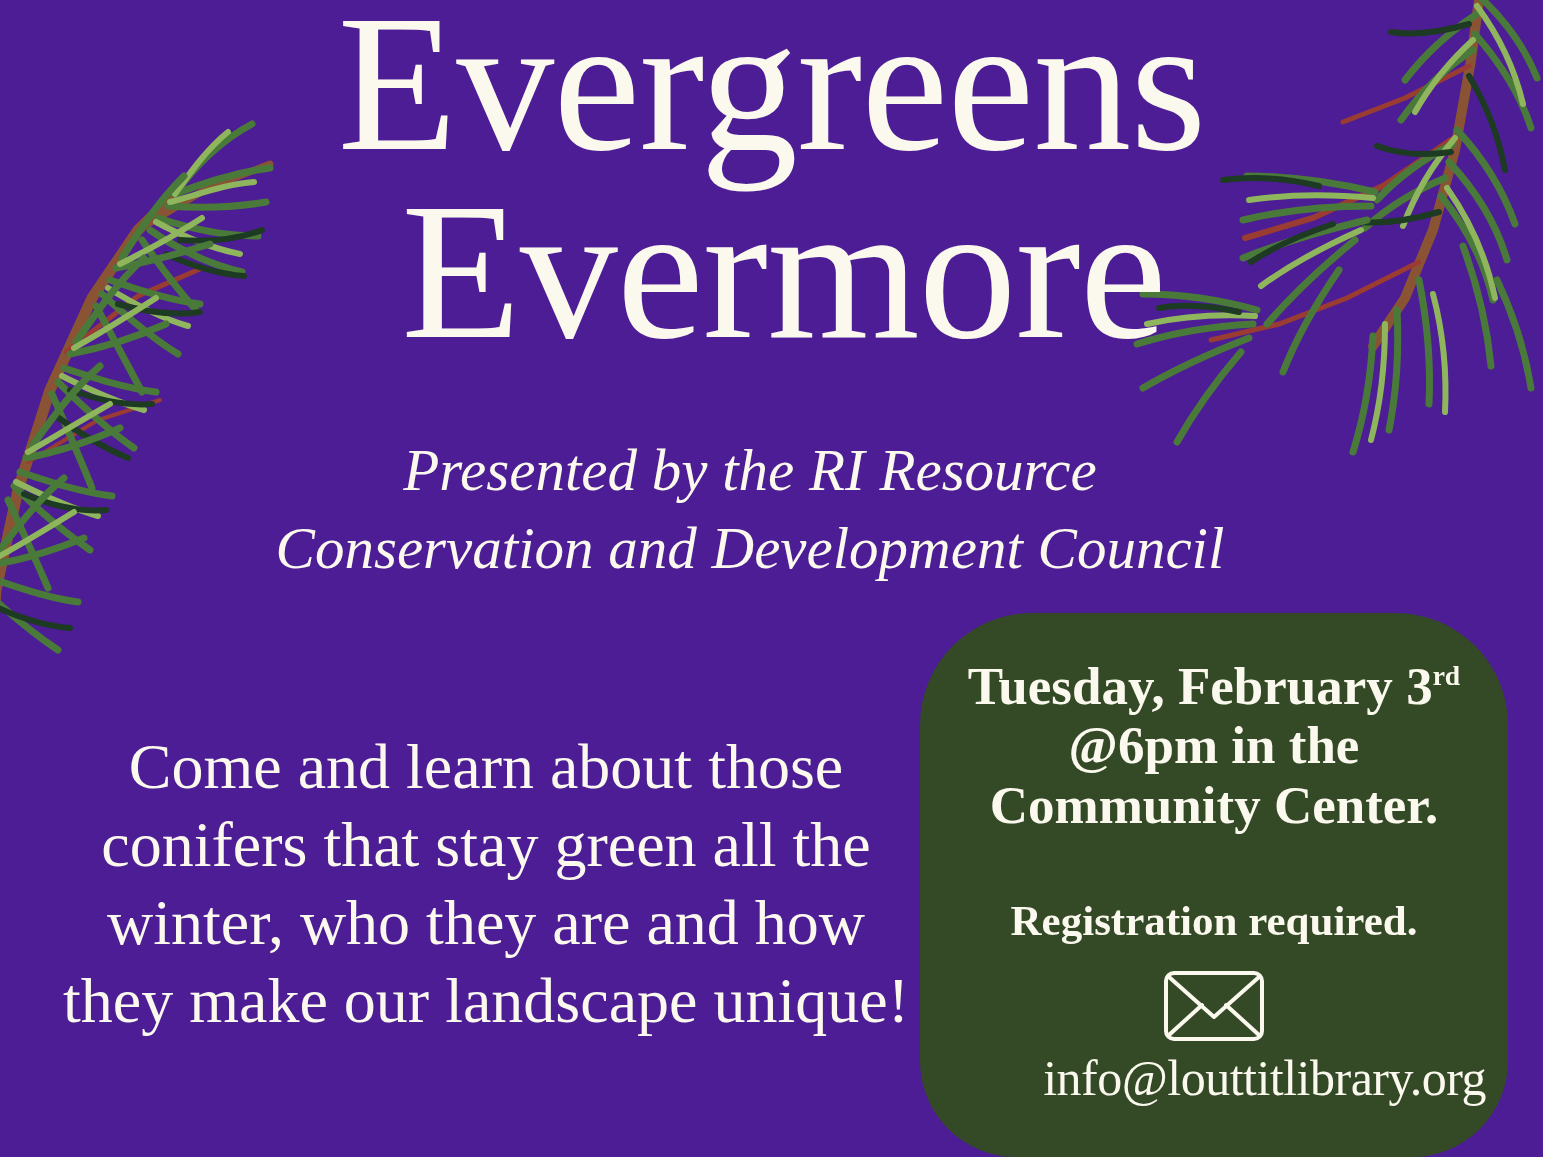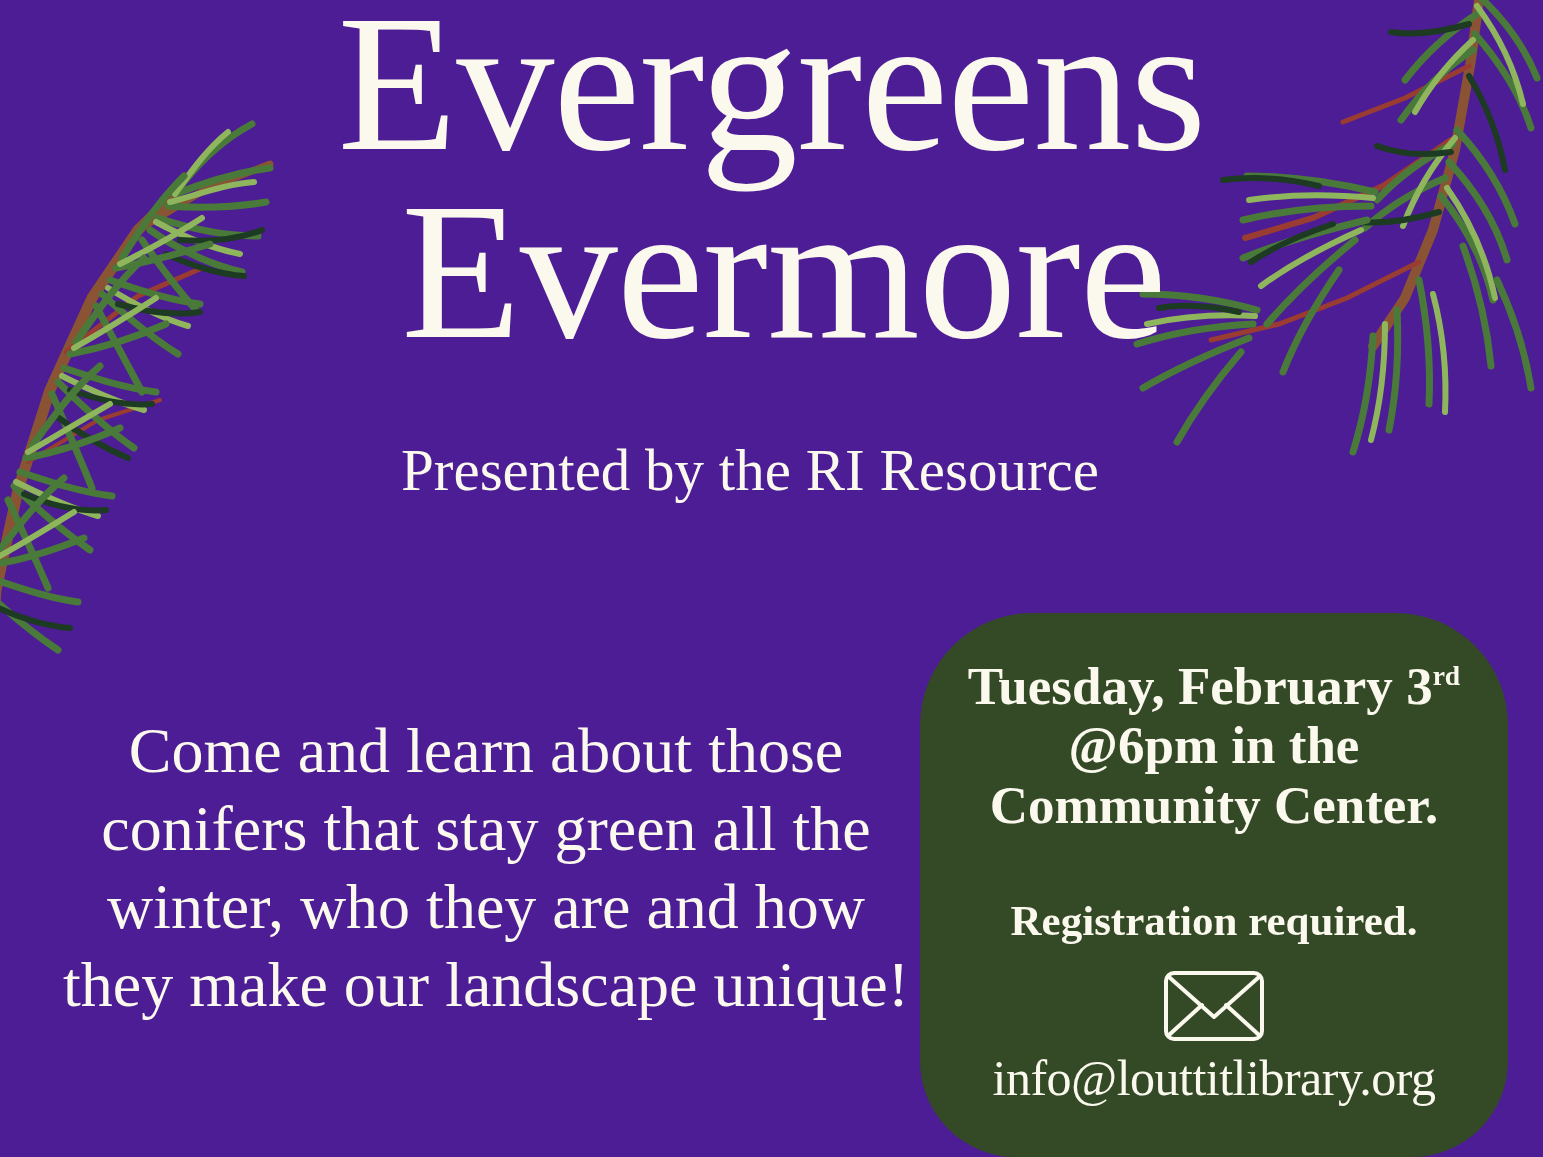--- a/index.html
+++ b/index.html
@@ -49,30 +49,31 @@
     position: absolute;
     left: 140px;
     top: 432px;
     width: 1220px;
     text-align: center;
     z-index: 5;
   }
   .subtitle-line {
     display: block;
     color: #fbf8ee;
+    font-style: italic;
     font-size: 59px;
     line-height: 1.32;
     letter-spacing: 0px;
   }
 
   
   #body-block {
     position: absolute;
     left: 62px;
-    top: 712px;
+    top: 728px;
     width: 848px;
     text-align: center;
     z-index: 5;
   }
   #body-paragraph {
     margin: 0;
     color: #fbf8ee;
     font-size: 64px;
     line-height: 1.22;
     font-weight: 400;
@@ -116,20 +117,21 @@
     display: flex;
     justify-content: center;
   }
   #info-email {
     margin: 8px 0 0 0;
     color: #fbf8ee;
     font-size: 50px;
     line-height: 1.1;
     font-weight: 400;
     letter-spacing: -0.5px;
+    text-align: right;
   }
 </style>
 </head>
 <body>
 
 <div id="poster">
 
   <svg id="branch-left" class="branch-layer" viewBox="0 0 420 620" xmlns="http://www.w3.org/2000/svg">
     <g fill="none" stroke-linecap="round">
 
@@ -305,20 +307,21 @@
     </g>
   </svg>
 
   <div id="title-block">
     <span class="title-line" id="title-line-1">Evergreens</span>
     <span class="title-line" id="title-line-2">Evermore</span>
   </div>
 
   <div id="subtitle-block">
     <span class="subtitle-line">Presented by the RI Resource</span>
+    <span class="subtitle-line">Conservation and Development Council</span>
   </div>
 
   <div id="body-block">
     <p id="body-paragraph">Come and learn about those conifers that stay green all the winter, who they are and how they make our landscape unique!</p>
   </div>
 
   <div id="info-panel">
 
     <p id="info-when"><span>Tuesday, February</span> <span>3</span><sup>rd</sup><span> @6pm in the Community Center.</span></p>
 

